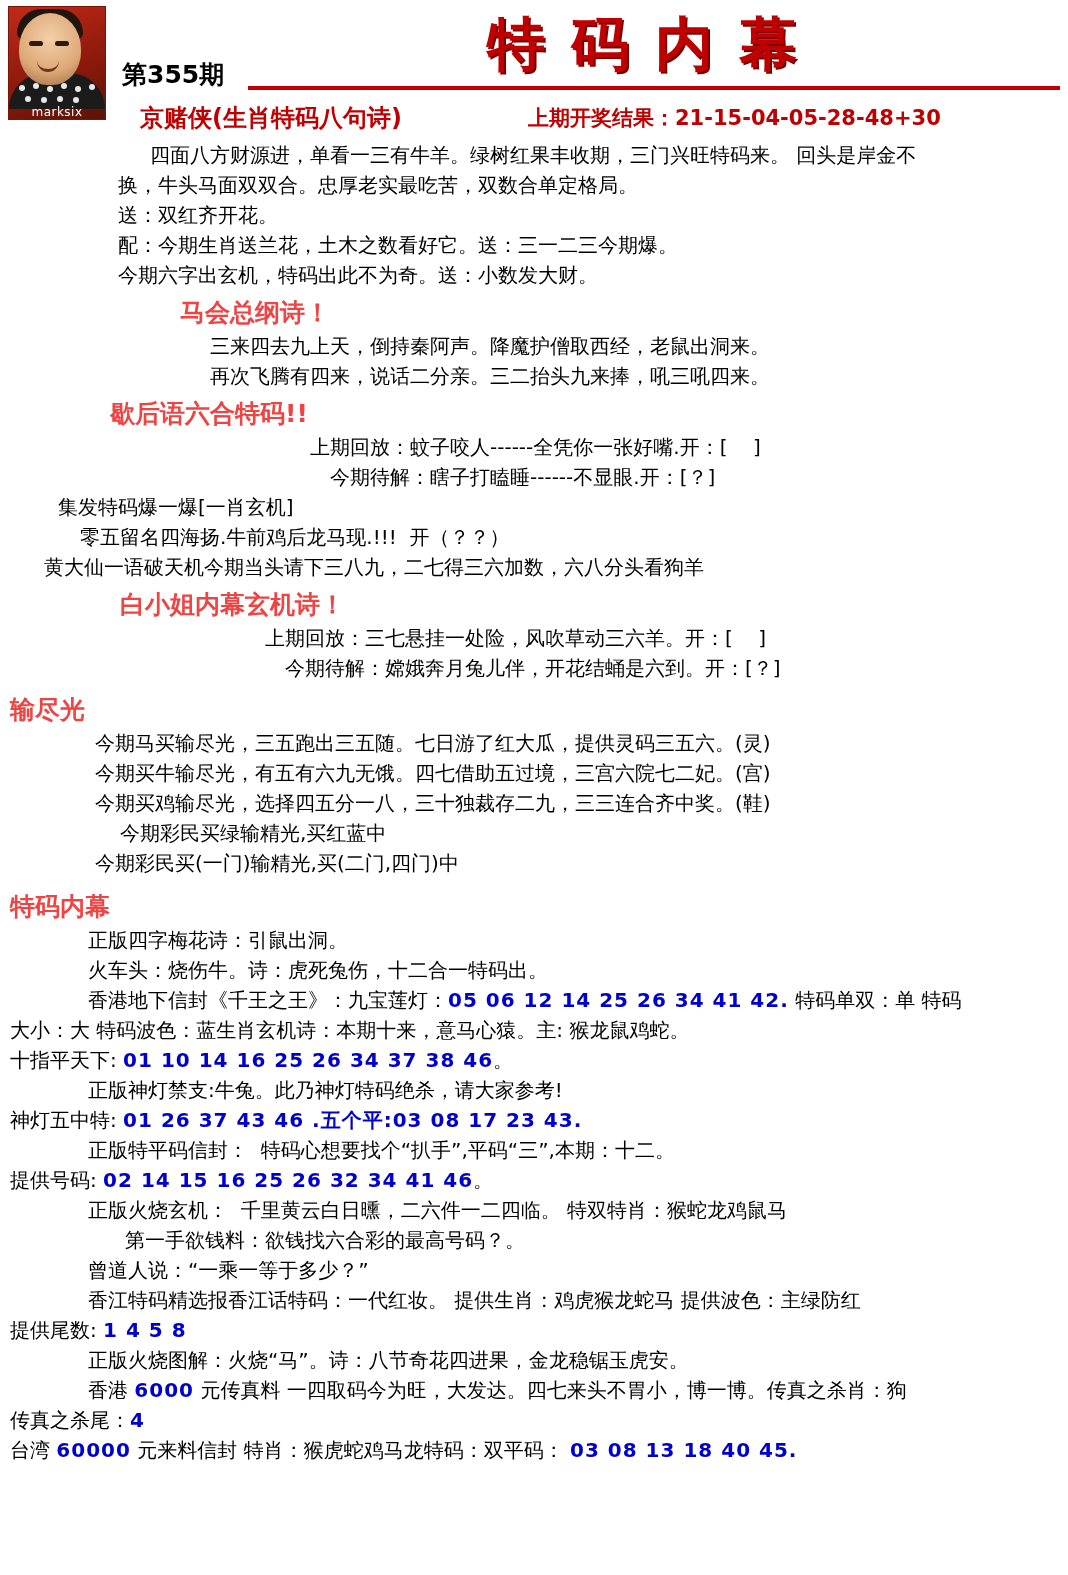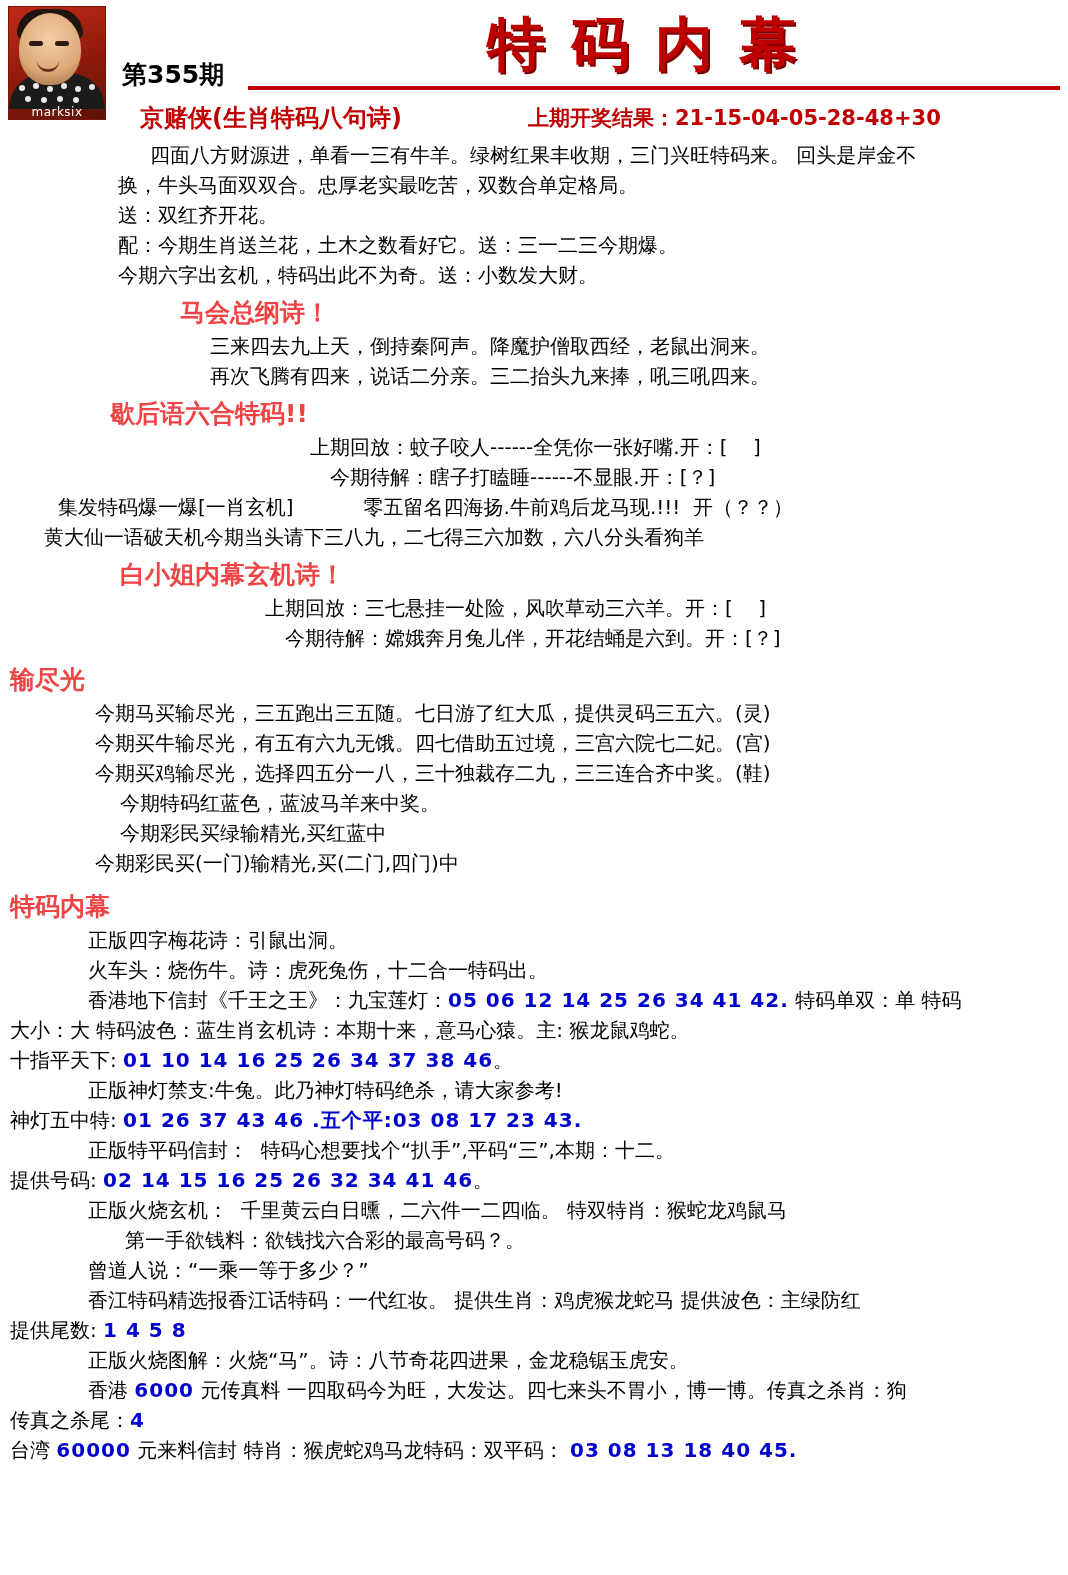--- a/index.html
+++ b/index.html
@@ -198,23 +198,24 @@
   }
 
   .flowline {
     margin: 0;
     font-size: 20px;
     line-height: 30px;
   }
   .two-col {
     position: relative;
     display: flex;
+    flex-direction: column;
   }
   .two-col .c-left { padding-left: 58px; }
-  .two-col .c-right { padding-left: 60px; text-align: center; }
+  .two-col .c-right { padding-left: 60px; }
 </style>
 </head>
 <body>
 
 <div class="page">
 
   <div class="header">
 
     <div class="logo-box">
       <div class="logo-body"></div>
@@ -270,21 +271,20 @@
     <p class="line" style="padding-left:34px;">黄大仙一语破天机今期当头请下三八九，二七得三六加数，六八分头看狗羊</p>
 
     <div class="red-head rh-c3">白小姐内幕玄机诗！</div>
     <p class="line" style="padding-left:255px;">上期回放：三七悬挂一处险，风吹草动三六羊。开：[    ]</p>
     <p class="line" style="padding-left:275px;">今期待解：嫦娥奔月兔儿伴，开花结蛹是六到。开：[？]</p>
 
     <div class="red-head rh-left" style="margin-top:10px;">输尽光</div>
     <p class="line" style="padding-left:85px;">今期马买输尽光，三五跑出三五随。七日游了红大瓜，提供灵码三五六。(灵)</p>
     <p class="line" style="padding-left:85px;">今期买牛输尽光，有五有六九无饿。四七借助五过境，三宫六院七二妃。(宫)</p>
     <p class="line" style="padding-left:85px;">今期买鸡输尽光，选择四五分一八，三十独裁存二九，三三连合齐中奖。(鞋)</p>
-    <p class="line" style="padding-left:110px;">今期特码红蓝色，蓝波马羊来中奖。</p>
     <p class="line" style="padding-left:110px;">今期彩民买绿输精光,买红蓝中</p>
     <p class="line" style="padding-left:85px;">今期彩民买(一门)输精光,买(二门,四门)中</p>
 
     <div class="red-head rh-left" style="margin-top:12px;">特码内幕</div>
 
     <p class="line" style="padding-left:78px;">正版四字梅花诗：引鼠出洞。</p>
     <p class="line" style="padding-left:78px;">火车头：烧伤牛。诗：虎死兔伤，十二合一特码出。</p>
 
     <p class="flowline" style="padding-left:78px;"><span>香港地下信封《千王之王》：九宝莲灯：</span><span class="num-blue mono-num">05 06 12 14 25 26 34 41 42.</span><span> 特码单双：单 特码</span></p>
 

